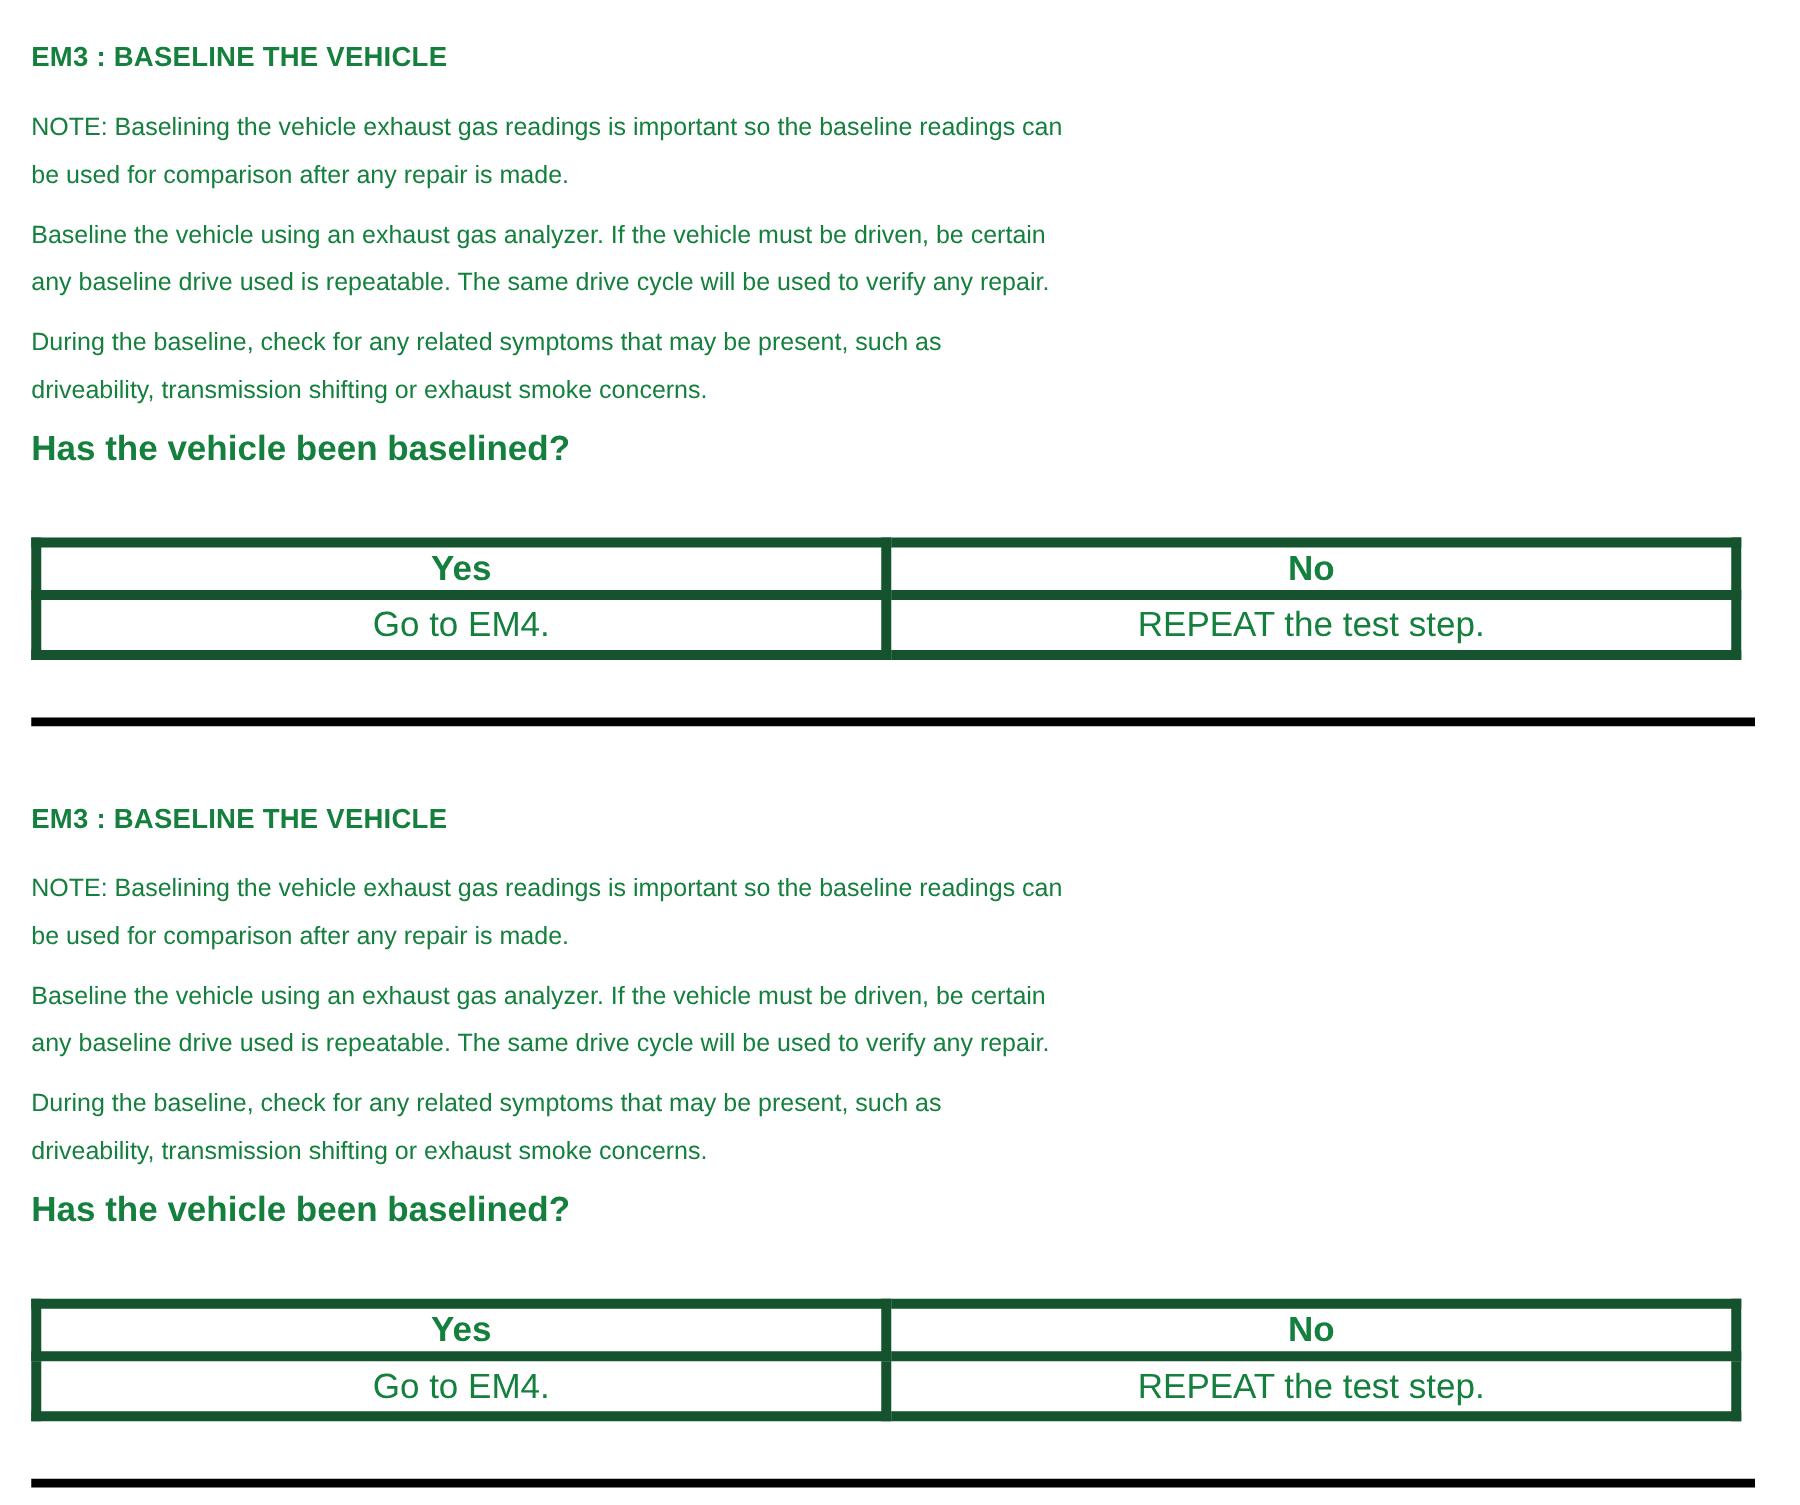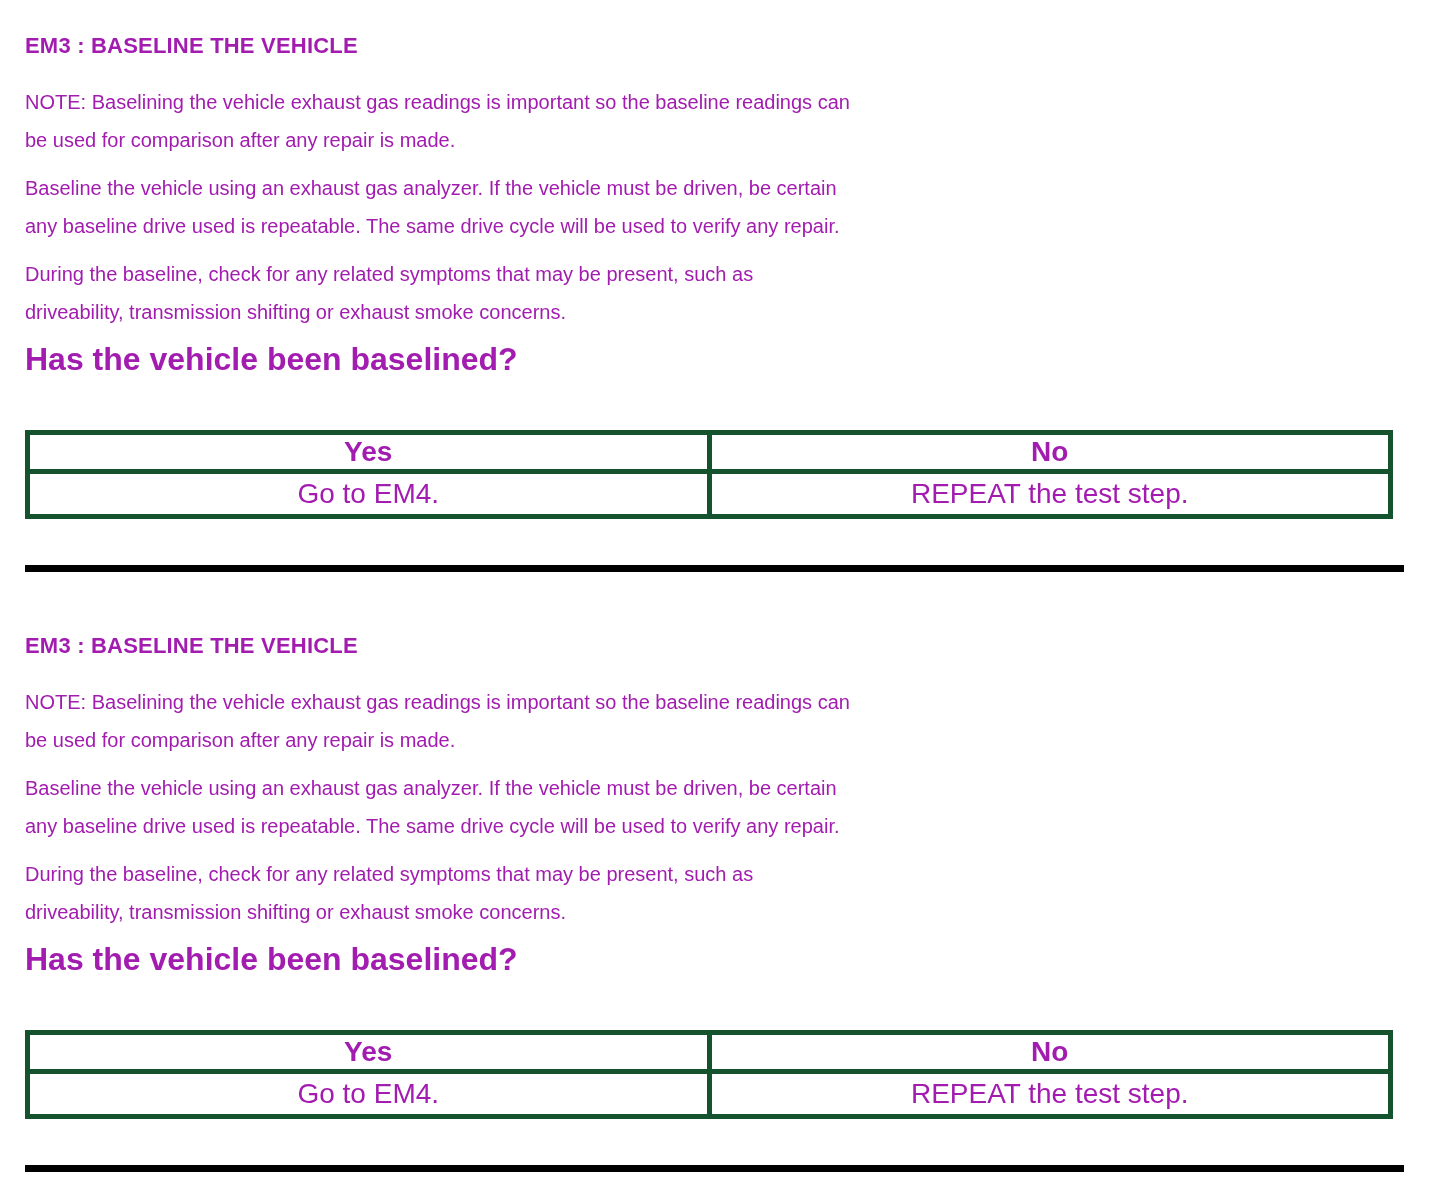--- a/index.html
+++ b/index.html
@@ -7,21 +7,21 @@
     padding: 0;
     background: #ffffff;
   }
   .page {
     position: relative;
     width: 1440px;
     height: 1204px;
     box-sizing: border-box;
     padding-left: 25px;
     background: #ffffff;
-    color: #a21caf;
+    color: #15803d;
     font-family: "Liberation Sans", "DejaVu Sans", sans-serif;
     overflow: hidden;
   }
   .section-heading {
     margin: 0;
     font-size: 22px;
     font-weight: bold;
     line-height: 26px;
     letter-spacing: 0.2px;
     white-space: nowrap;
@@ -30,35 +30,35 @@
   .sec2 .section-heading { margin-top: 61px; }
   .para {
     margin: 10px 0 0 0;
     font-size: 20px;
     line-height: 38px;
   }
   .para.first { margin-top: 24px; }
   .para .line { white-space: nowrap; }
   .question {
     margin: 9px 0 0 0;
-    font-size: 32px;
+    font-size: 28px;
     font-weight: bold;
     line-height: 38px;
     white-space: nowrap;
   }
   table.decision-table {
     margin-top: 52px;
     border-collapse: collapse;
     table-layout: fixed;
     width: 1368px;
     border: 4px solid #000000;
   }
   table.decision-table th,
   table.decision-table td {
-    border: 5px solid #14532d;
+    border: 8px solid #14532d;
     font-size: 28px;
     padding: 0;
     overflow: hidden;
     white-space: nowrap;
   }
   table.decision-table th {
     height: 34px;
     font-weight: bold;
     text-align: center;
     vertical-align: middle;

